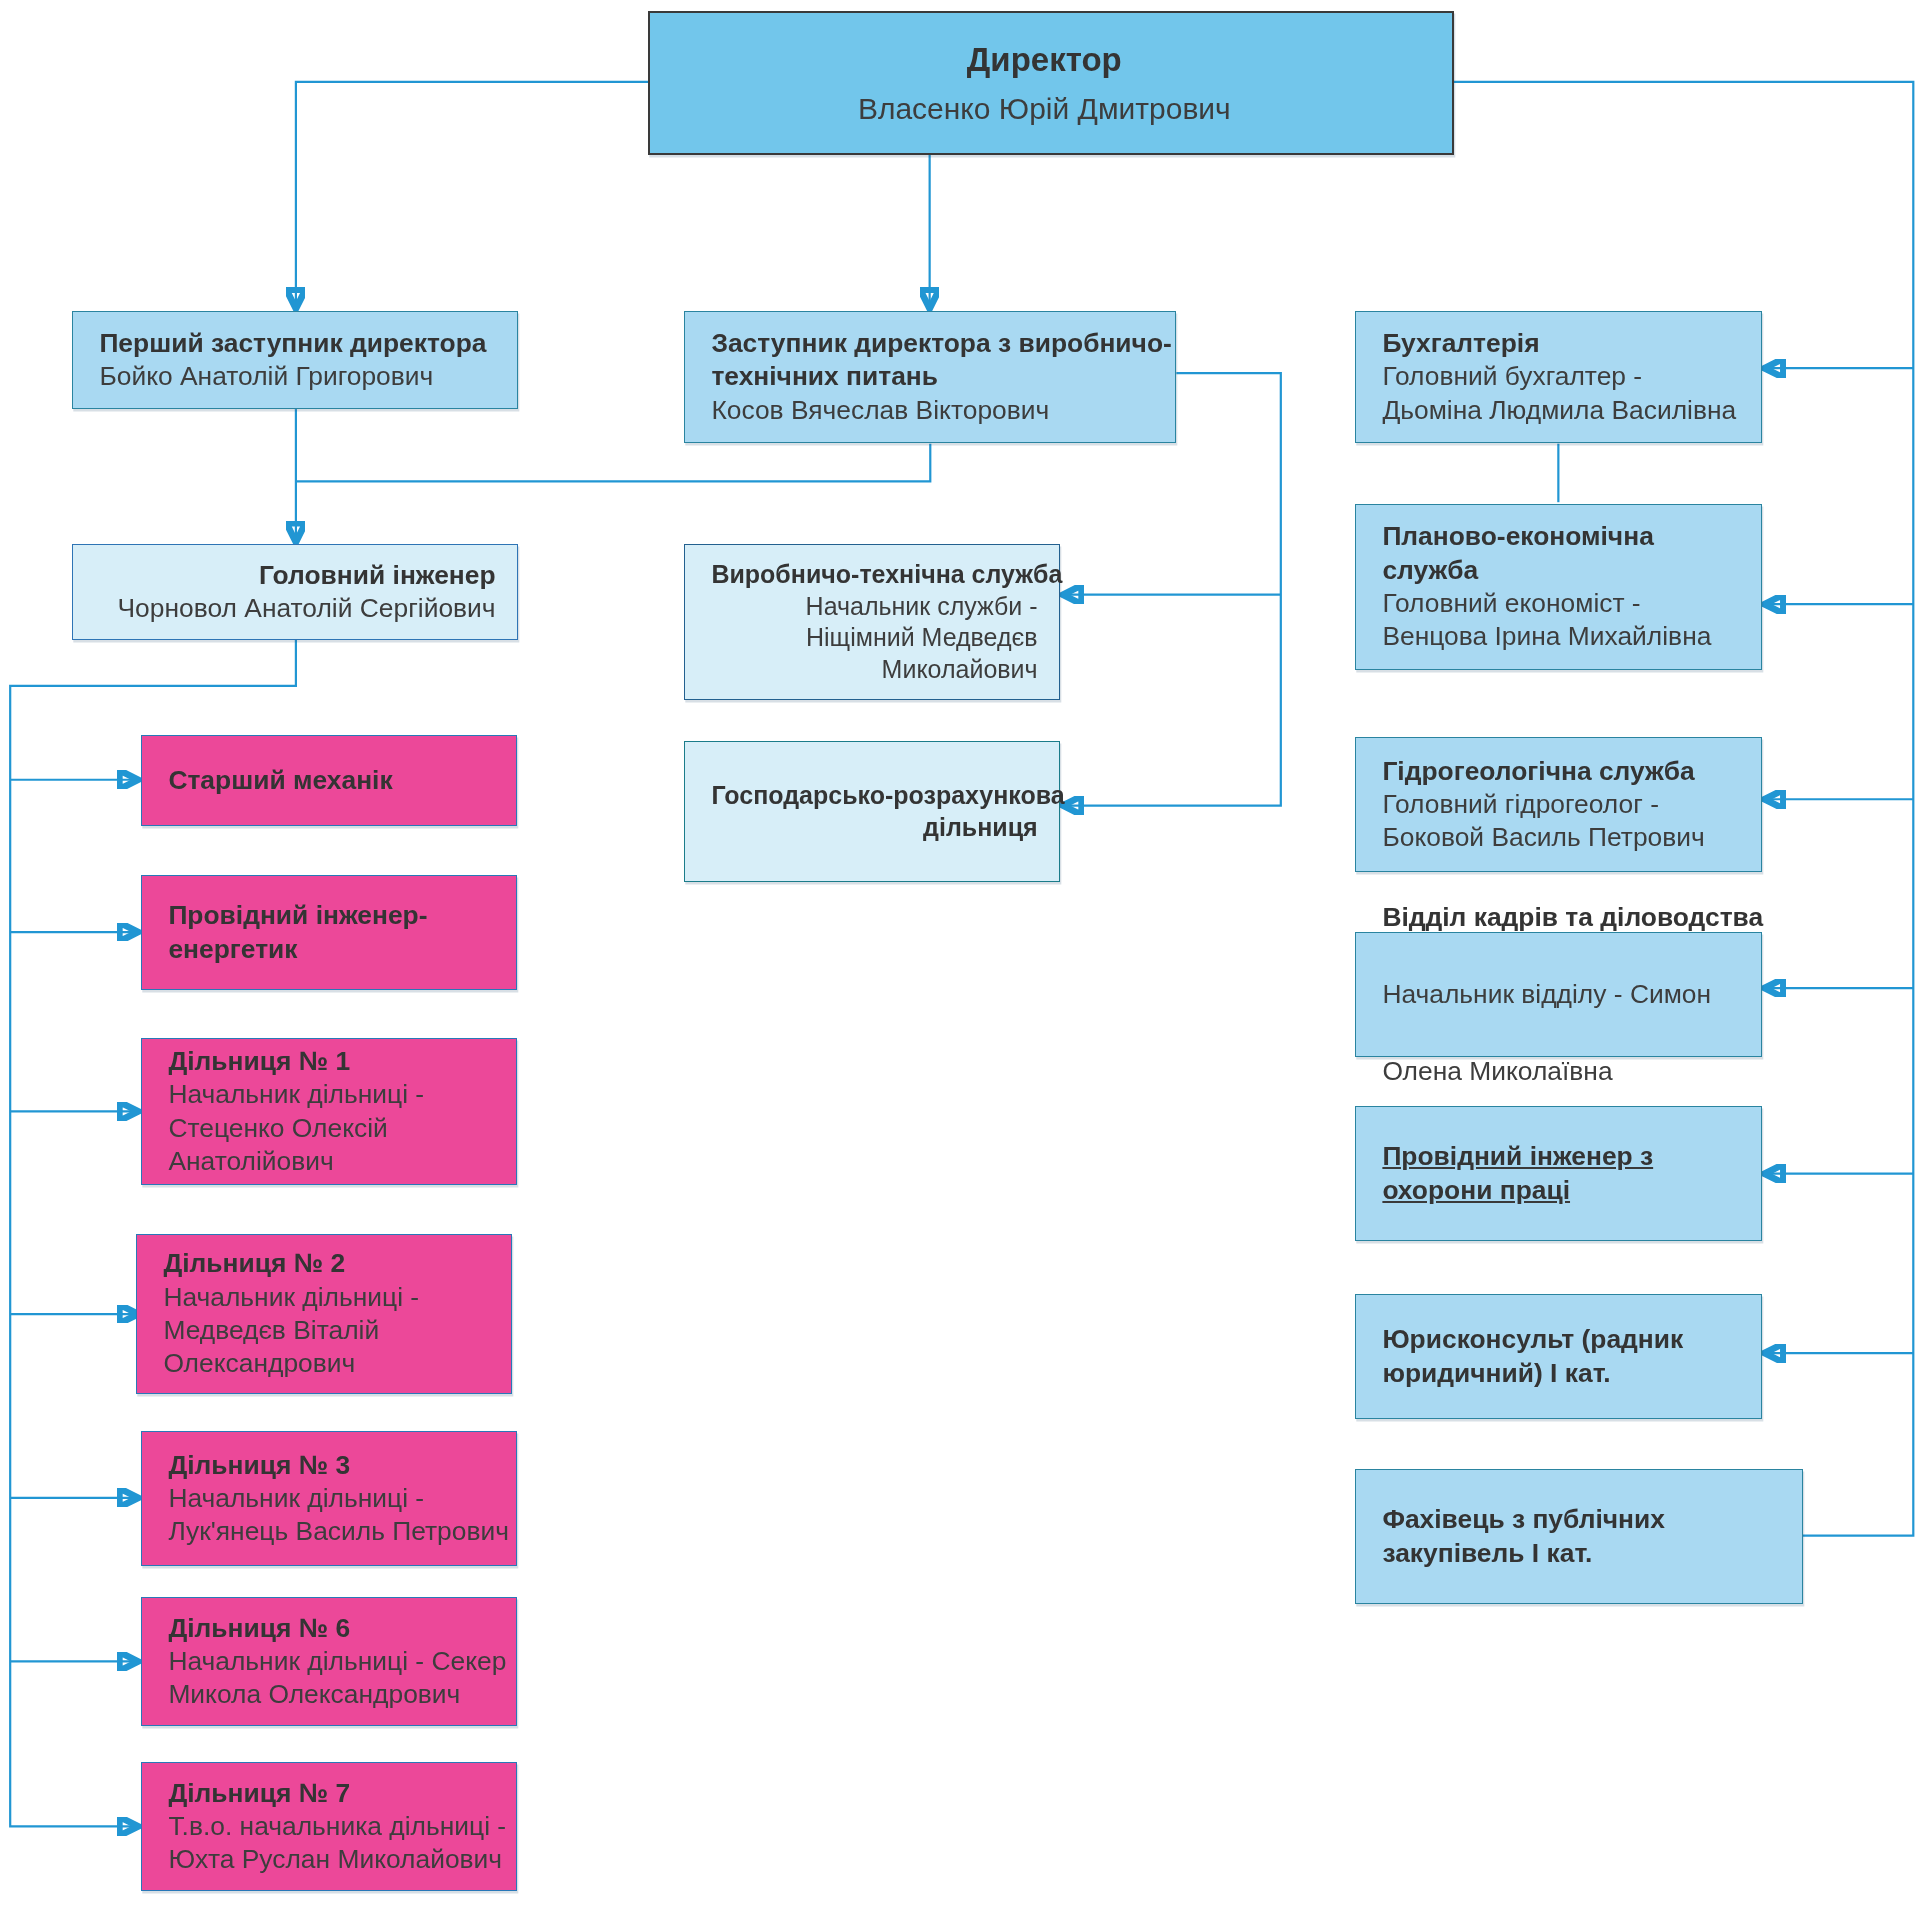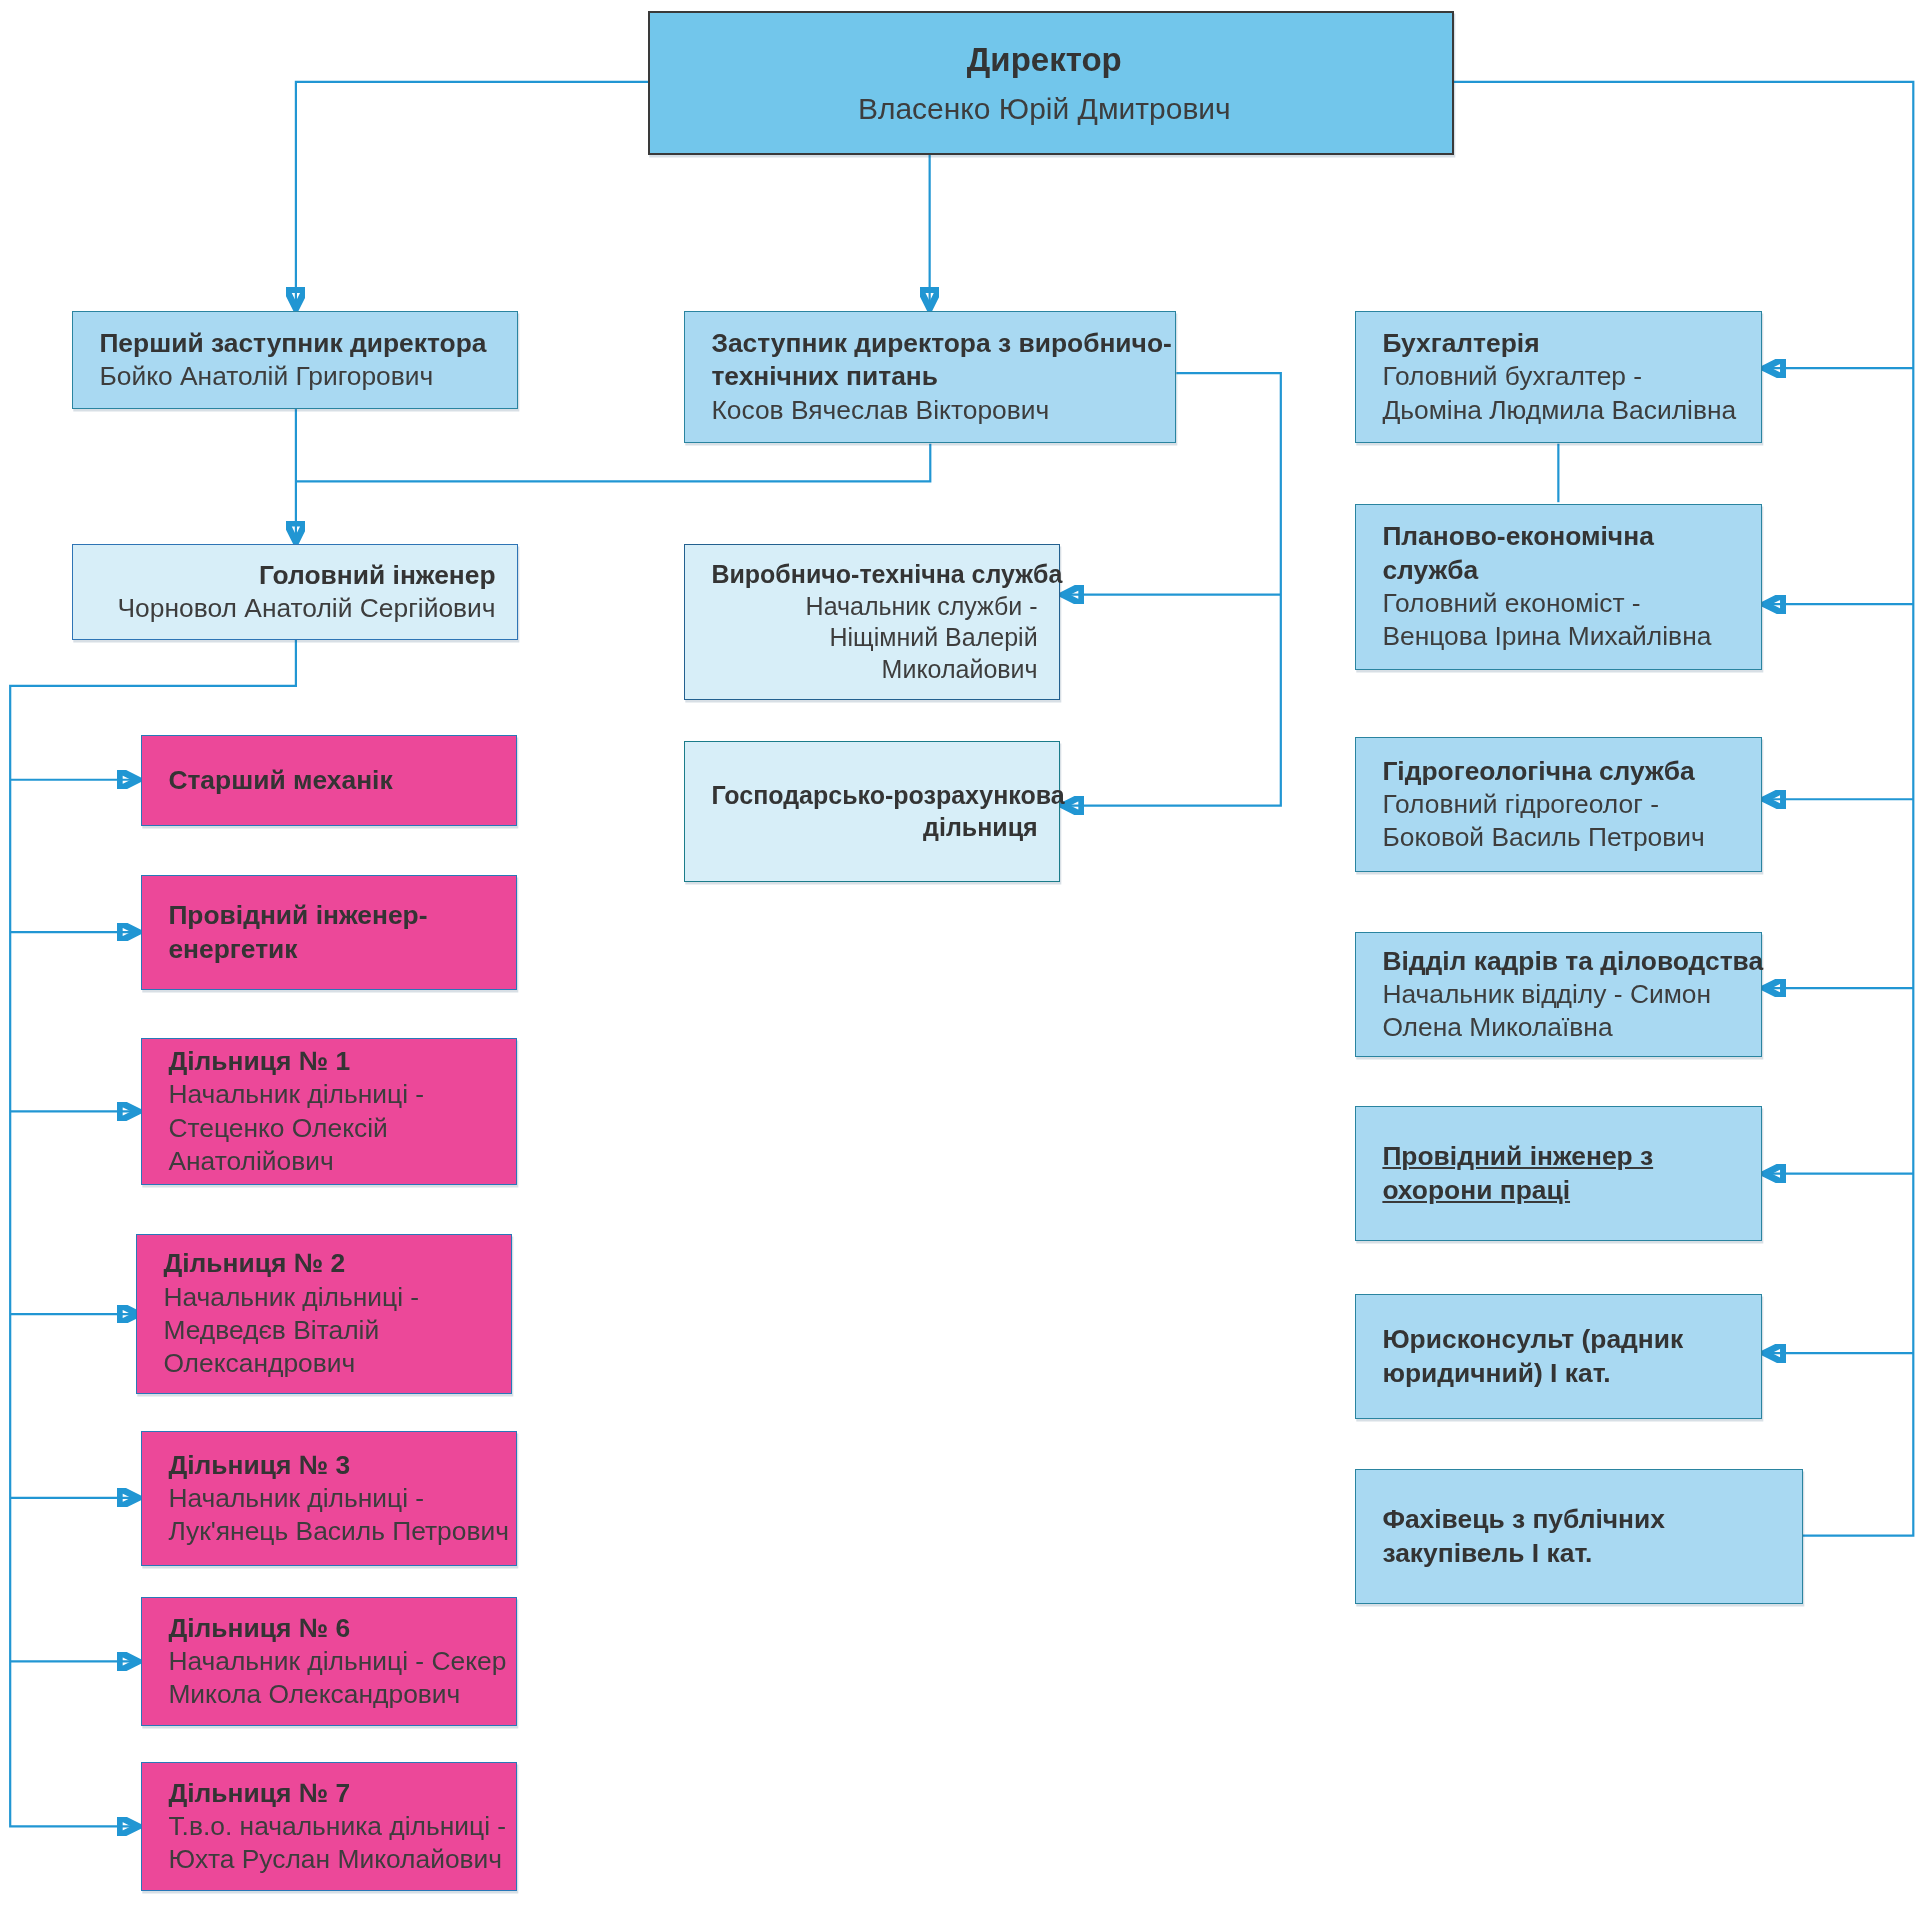--- a/index.html
+++ b/index.html
@@ -108,21 +108,21 @@
   </div>
 
   <div class="box l3 b-blue" style="left:72px;top:544px;width:446px;height:96px;">
     <div class="t">Головний інженер</div>
     <div class="s">Чорновол Анатолій Сергійович</div>
   </div>
 
   <div class="box l3 b-navy small" style="left:684px;top:544px;width:376px;height:156px;">
     <div class="t">Виробничо-технічна служба</div>
     <div class="s">Начальник служби -</div>
-    <div class="s">Ніщімний Валерій</div>
+    <div class="s">Ніщімний Медведєв</div>
     <div class="s">Миколайович</div>
   </div>
 
   <div class="box l3 b-teal small" style="left:684px;top:741px;width:376px;height:141px;">
     <div class="t">Господарсько-розрахункова</div>
     <div class="t">дільниця</div>
   </div>
 
   <div class="box l2" style="left:1355px;top:504px;width:407px;height:166px;">
     <div class="t">Планово-економічна</div>
@@ -130,21 +130,21 @@
     <div class="s">Головний економіст -</div>
     <div class="s">Венцова Ірина Михайлівна</div>
   </div>
 
   <div class="box l2" style="left:1355px;top:737px;width:407px;height:135px;">
     <div class="t">Гідрогеологічна служба</div>
     <div class="s">Головний гідрогеолог -</div>
     <div class="s">Боковой Василь Петрович</div>
   </div>
 
-  <div class="box l2" style="left:1355px;top:932px;width:407px;height:125px;">
+  <div class="box l2" style="left:1355px;top:932px;width:407px;height:125px;gap:44px;">
     <div class="t">Відділ кадрів та діловодства</div>
     <div class="s">Начальник відділу - Симон</div>
     <div class="s">Олена Миколаївна</div>
   </div>
 
   <div class="box l2" style="left:1355px;top:1106px;width:407px;height:135px;text-decoration:underline;">
     <div class="t">Провідний інженер з</div>
     <div class="t">охорони праці</div>
   </div>
 

